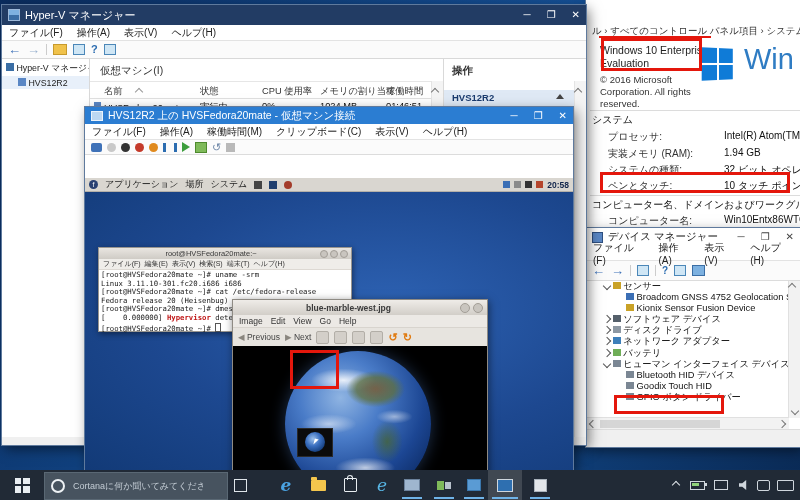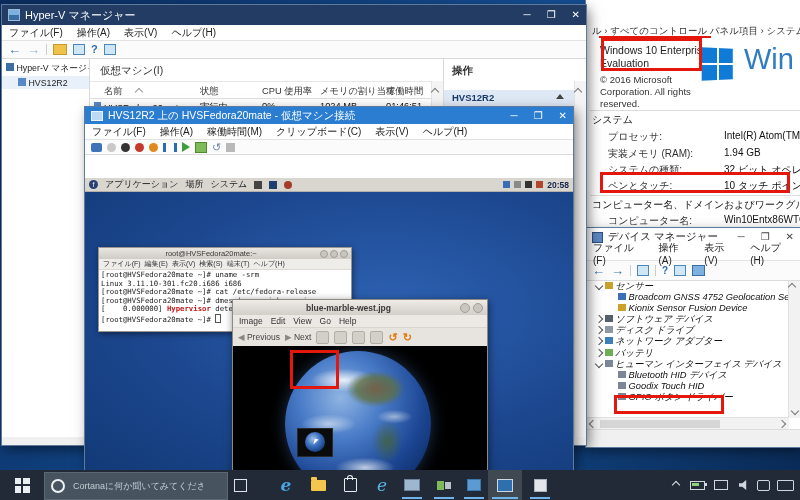--- a/index.html
+++ b/index.html
@@ -84,21 +84,21 @@
       <span class="icn" style="color:#3f72b8;font-size:13px;">→</span>
       <span class="sep"></span>
       <span class="icn" style="width:10px;height:9px;border:1px solid #4b87b8;background:#cfe6f5;"></span>
       <span class="sep"></span>
       <span class="icn" style="color:#2b6cb0;font-weight:bold;">?</span>
       <span class="icn" style="width:10px;height:9px;border:1px solid #4b87b8;background:#cfe6f5;"></span>
       <span class="icn" style="width:11px;height:9px;border:1px solid #3a6ea5;background:#7db1e0;"></span>
     </div>
 
     <div style="position:absolute;left:0;top:53px;right:11px;bottom:29px;overflow:hidden;font-size:9.3px;color:#111;">
-      <div style="padding-left:10px;line-height:11.1px;white-space:nowrap;font-style:italic;">
+      <div style="padding-left:18px;line-height:11.1px;white-space:nowrap;">
         <div><span class="chev down"></span> <span class="icn" style="width:8px;height:7px;background:#c9a227;display:inline-block;"></span> <span>センサー</span></div>
         <div style="padding-left:22px;"><span class="icn" style="width:8px;height:7px;background:#3b6fb5;display:inline-block;"></span> <span>Broadcom GNSS 4752 Geolocation Sensor</span></div>
         <div style="padding-left:22px;"><span class="icn" style="width:8px;height:7px;background:#c9a227;display:inline-block;"></span> <span>Kionix Sensor Fusion Device</span></div>
         <div><span class="chev right"></span> <span class="icn" style="width:8px;height:7px;background:#55606b;display:inline-block;"></span> <span>ソフトウェア デバイス</span></div>
         <div><span class="chev right"></span> <span class="icn" style="width:8px;height:7px;background:#8d98a3;display:inline-block;"></span> <span>ディスク ドライブ</span></div>
         <div><span class="chev right"></span> <span class="icn" style="width:8px;height:7px;background:#3d7fba;display:inline-block;"></span> <span>ネットワーク アダプター</span></div>
         <div><span class="chev right"></span> <span class="icn" style="width:8px;height:7px;background:#6fae57;display:inline-block;"></span> <span>バッテリ</span></div>
         <div><span class="chev down"></span> <span class="icn" style="width:8px;height:7px;background:#7b8794;display:inline-block;"></span> <span>ヒューマン インターフェイス デバイス</span></div>
         <div style="padding-left:22px;"><span class="icn" style="width:8px;height:7px;background:#7b8794;display:inline-block;"></span> <span>Bluetooth HID デバイス</span></div>
         <div style="padding-left:22px;"><span class="icn" style="width:8px;height:7px;background:#7b8794;display:inline-block;"></span> <span>Goodix Touch HID</span></div>
@@ -259,20 +259,21 @@
           <span>編集(E)</span>
           <span>表示(V)</span>
           <span>検索(S)</span>
           <span>端末(T)</span>
           <span>ヘルプ(H)</span>
         </div>
         <div style="padding:1px 2px;font-family:'DejaVu Sans Mono',monospace;font-size:7.3px;line-height:8.6px;color:#1a1a1a;">
           <div class="pre">[root@HVSFedora20mate ~]# uname -srm</div>
           <div class="pre">Linux 3.11.10-301.fc20.i686 i686</div>
           <div class="pre">[root@HVSFedora20mate ~]# cat /etc/fedora-release</div>
+          <div class="pre">Fedora release 20 (Heisenbug)</div>
           <div class="pre">[root@HVSFedora20mate ~]# dmesg|grep -i hypervisor</div>
           <div class="pre"><span>[    0.000000] </span><span style="color:#c01818;font-weight:bold;">Hypervisor</span><span> detected: Micr</span></div>
           <div class="pre"><span>[root@HVSFedora20mate ~]# </span><span style="display:inline-block;width:4px;height:7px;border:1px solid #555;vertical-align:-1px;"></span></div>
         </div>
       </div>
 
       <div style="position:absolute;left:147px;top:121px;width:254px;height:218px;background:#dad6d0;box-shadow:1px 2px 8px rgba(0,0,0,.5);border:1px solid #8f8b84;">
         <div style="height:15px;background:linear-gradient(#efece8,#d2cec8);display:flex;align-items:center;padding:0 4px;">
           <span style="flex:1;text-align:center;font-size:8.5px;font-weight:bold;color:#3a3a3a;">blue-marble-west.jpg</span>
           <span style="display:flex;gap:3px;">

